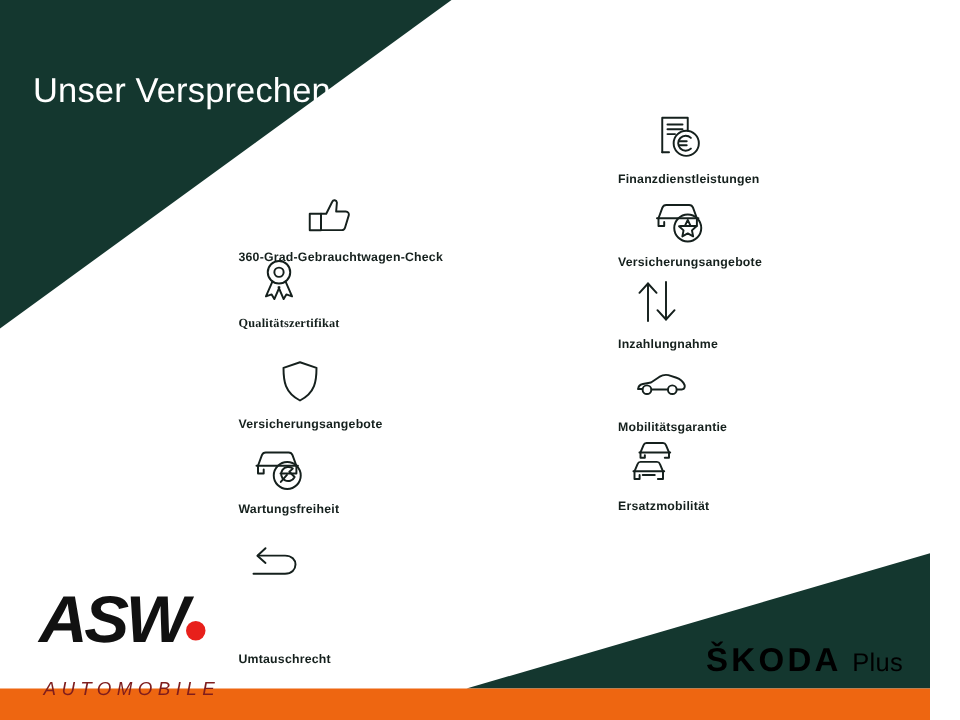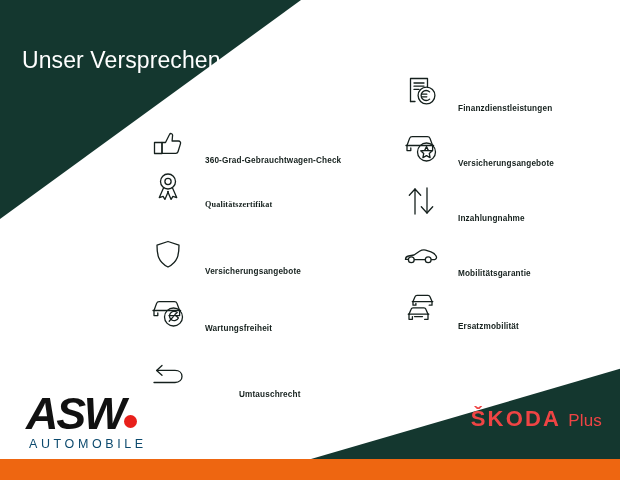--- a/index.html
+++ b/index.html
@@ -43,22 +43,23 @@
   
   .col {
     position: absolute;
   }
   #col-left { left: 145px; top: 120px; width: 230px; }
   #col-right { left: 398px; top: 68px; width: 235px; }
 
   .feature {
     position: absolute;
     display: flex;
-    align-items: flex-end;
+    align-items: center;
     height: 46px;
+    flex-direction: column;
   }
   .feature .ico {
     width: 46px;
     height: 46px;
     flex: 0 0 46px;
     display: flex;
     align-items: center;
     justify-content: center;
   }
   .feature .ico svg {
@@ -100,32 +101,33 @@
     border-radius: 50%;
     background: #e8201b;
     margin-left: 2px;
     vertical-align: baseline;
     position: relative;
     top: -1px;
   }
   #asw-sub {
     font-size: 12.5px;
     letter-spacing: 3.6px;
-    color: #0c4a6e;
-    margin-top: 1px;
+    color: #7f1d1d;
+    margin-top: 16px;
     margin-left: 3px;
+    font-style: italic;
   }
 
   
   #skoda-lockup {
     position: absolute;
     right: 18px;
-    top: 407px;
+    top: 428px;
     text-align: left;
-    color: #ef4444;
+    color: #000000;
   }
   #skoda-row {
     display: flex;
     align-items: baseline;
     justify-content: flex-end;
   }
   #skoda-word {
     font-size: 22px;
     font-weight: bold;
     letter-spacing: 2.2px;

